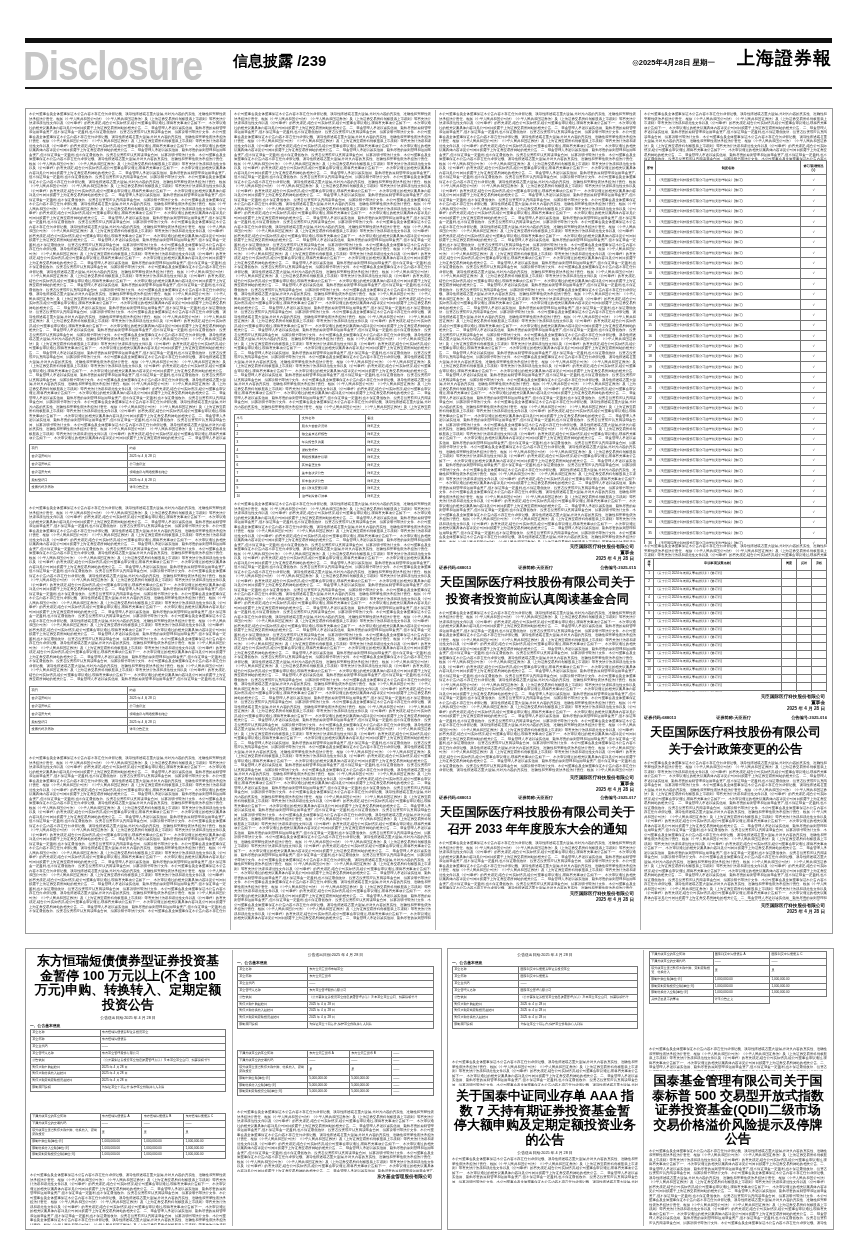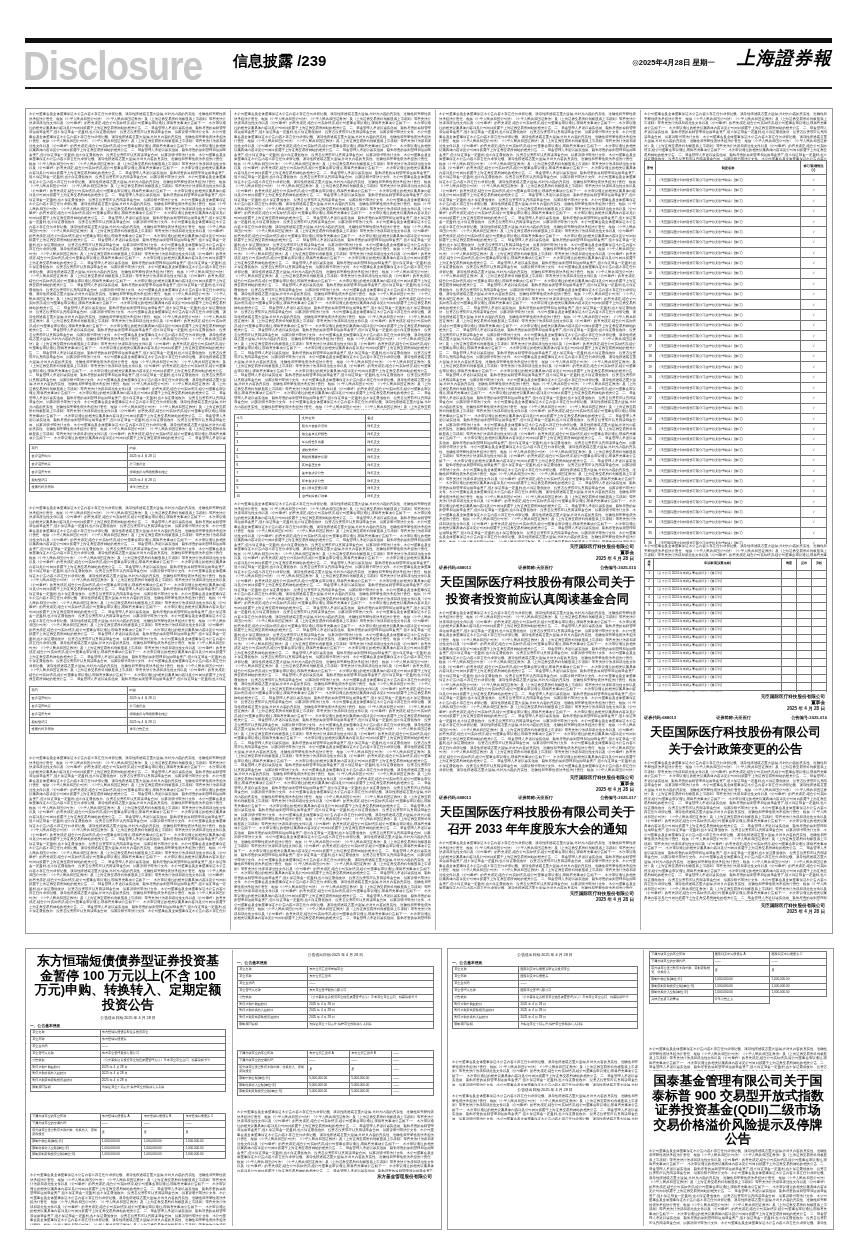--- a/index.html
+++ b/index.html
@@ -5,21 +5,21 @@
   html,body{margin:0;padding:0;background:#dcdcdc;}
   .page{position:relative;width:857px;height:1254px;background:#ffffff;overflow:hidden;
         font-family:"Liberation Sans","DejaVu Sans",sans-serif;color:#111;}
   .abs{position:absolute;}
   
   .topbar{position:absolute;left:25px;top:38px;width:807px;height:5px;background:#101010;}
   .wordmark{position:absolute;left:23px;top:44px;font-size:37px;font-weight:800;color:#c6c6c6;
             letter-spacing:-1px;transform:scaleY(1.08);transform-origin:top left;}
   .sectiontitle{position:absolute;left:233px;top:52px;font-size:15px;font-weight:bold;color:#000;}
   .dateline{position:absolute;right:142px;top:58px;font-size:7.5px;font-weight:bold;color:#000;}
-  .masthead{position:absolute;right:25px;top:46px;font-size:18px;font-weight:bold;font-style:italic;
+  .masthead{position:absolute;right:25px;top:46px;font-size:18px;font-weight:bold;
             font-family:"Liberation Serif","DejaVu Serif",serif;color:#000;letter-spacing:1px;text-align:right;}
   .headrule{position:absolute;left:25px;top:87px;width:807px;height:2px;background:#1a1a1a;}
   
   .mainbox{position:absolute;left:25px;top:108px;width:806px;height:824px;border:1px solid #9a9a9a;background:#fff;}
   .vline{position:absolute;top:110px;height:820px;width:1px;background:#b0b0b0;}
   .col{position:absolute;top:112px;height:816px;overflow:hidden;}
   
   .dense{font-size:3.4px;line-height:4.5px;color:#222;text-align:justify;word-break:break-all;overflow:hidden;}
   .gap{height:4px;}
   
@@ -825,20 +825,21 @@
               <td class="">2025 年 4 月 28 日</td>
             </tr>
             <tr>
               <td class="lab">限制原因说明</td>
               <td class="">为保证基金平稳运作,保护基金份额持有人利益</td>
             </tr>
           </tbody>
         </table>
     </div>
     <div class="dense" style="height:26px;margin-top:2px;">本公司董事会及全体董事保证本公告内容不存在任何虚假记载、误导性陈述或者重大遗漏,并对其内容的真实性、准确性和完整性依法承担法律责任。根据《中华人民共和国公司法》《中华人民共和国证券法》及《上海证券交易所科创板股票上市规则》等有关法律法规和规范性文件以及《公司章程》的有关规定,结合公司实际情况,经公司董事会审议通过,现将有关事项公告如下:一、本次审议通过的相关议案具体内容详见公司同日披露于上海证券交易所网站的相关公告。二、基金管理人承诺以诚实信用、勤勉尽责的原则管理和运用基金资产,但不保证基金一定盈利,也不保证最低收益。投资者投资前应认真阅读基金合同、招募说明书等法律文件。本公司董事会及全体董事保证本公告内容不存在任何虚假记载、误导性陈述或者重大遗漏,并对其内容的真实性、准确性和完整性依法承担法律责任。根据《中华人民共和国公司法》《中华人民共和国证券法》及《上海证券交易所科创板股票上市规则》等有关法律法规和规范性文件以及《公司章程》的有关规定,结合公司实际情况,经公司董事会审议通过,现将有关事项公告如下:一、本次审议通过的相关议案具体内容详见公司同日披露于上海证券交易所网站的相关公告。二、基金管理人承诺以诚实信用、勤勉尽责的原则管理和运用基金资产,但不保证基金一定盈利,也不保证最低收益。投资者投资前应认真阅读基金合同、招募说明书等法律文件。</div>
+    <div class="hl hl-md">关于国泰中证同业存单 AAA 指数 7 天持有期证券投资基金暂停大额申购及定期定额投资业务的公告</div>
     <div class="dateSent">公告送出日期:2025 年 4 月 28 日</div>
     <div class="dense" style="height:26px;">本公司董事会及全体董事保证本公告内容不存在任何虚假记载、误导性陈述或者重大遗漏,并对其内容的真实性、准确性和完整性依法承担法律责任。根据《中华人民共和国公司法》《中华人民共和国证券法》及《上海证券交易所科创板股票上市规则》等有关法律法规和规范性文件以及《公司章程》的有关规定,结合公司实际情况,经公司董事会审议通过,现将有关事项公告如下:一、本次审议通过的相关议案具体内容详见公司同日披露于上海证券交易所网站的相关公告。二、基金管理人承诺以诚实信用、勤勉尽责的原则管理和运用基金资产,但不保证基金一定盈利,也不保证最低收益。投资者投资前应认真阅读基金合同、招募说明书等法律文件。本公司董事会及全体董事保证本公告内容不存在任何虚假记载、误导性陈述或者重大遗漏,并对其内容的真实性、准确性和完整性依法承担法律责任。根据《中华人民共和国公司法》《中华人民共和国证券法》及《上海证券交易所科创板股票上市规则》等有关法律法规和规范性文件以及《公司章程》的有关规定,结合公司实际情况,经公司董事会审议通过,现将有关事项公告如下:一、本次审议通过的相关议案具体内容详见公司同日披露于上海证券交易所网站的相关公告。二、基金管理人承诺以诚实信用、勤勉尽责的原则管理和运用基金资产,但不保证基金一定盈利,也不保证最低收益。投资者投资前应认真阅读基金合同、招募说明书等法律文件。</div>
   </div>
 
   <div class="abs" style="left:649px;top:951px;width:178px;height:274px;overflow:hidden;">
     <div class="ft fwrap" style="height:94px;">
       <table>
           <tbody>
             <tr>
               <td class="lab">下属分级基金的基金简称</td>
@@ -871,21 +872,21 @@
               <td class="">1,000,000.00</td>
             </tr>
             <tr>
               <td class="lab">其他需要提示的事项</td>
               <td class="">详见公告正文</td>
             </tr>
           </tbody>
         </table>
     </div>
     <div class="dense" style="height:24px;margin-top:2px;">本公司董事会及全体董事保证本公告内容不存在任何虚假记载、误导性陈述或者重大遗漏,并对其内容的真实性、准确性和完整性依法承担法律责任。根据《中华人民共和国公司法》《中华人民共和国证券法》及《上海证券交易所科创板股票上市规则》等有关法律法规和规范性文件以及《公司章程》的有关规定,结合公司实际情况,经公司董事会审议通过,现将有关事项公告如下:一、本次审议通过的相关议案具体内容详见公司同日披露于上海证券交易所网站的相关公告。二、基金管理人承诺以诚实信用、勤勉尽责的原则管理和运用基金资产,但不保证基金一定盈利,也不保证最低收益。投资者投资前应认真阅读基金合同、招募说明书等法律文件。本公司董事会及全体董事保证本公告内容不存在任何虚假记载、误导性陈述或者重大遗漏,并对其内容的真实性、准确性和完整性依法承担法律责任。根据《中华人民共和国公司法》《中华人民共和国证券法》及《上海证券交易所科创板股票上市规则》等有关法律法规和规范性文件以及《公司章程》的有关规定,结合公司实际情况,经公司董事会审议通过,现将有关事项公告如下:一、本次审议通过的相关议案具体内容详见公司同日披露于上海证券交易所网站的相关公告。二、基金管理人承诺以诚实信用、勤勉尽责的原则管理和运用基金资产,但不保证基金一定盈利,也不保证最低收益。投资者投资前应认真阅读基金合同、招募说明书等法律文件。</div>
-    <div class="hl hl-md">国泰基金管理有限公司关于国泰标普 900 交易型开放式指数证券投资基金(QDII)二级市场交易价格溢价风险提示及停牌公告</div>
+    <div class="hl hl-md">国泰基金管理有限公司关于国泰标普 500 交易型开放式指数证券投资基金(QDII)二级市场交易价格溢价风险提示及停牌公告</div>
     <div class="dense" style="height:78px;">本公司董事会及全体董事保证本公告内容不存在任何虚假记载、误导性陈述或者重大遗漏,并对其内容的真实性、准确性和完整性依法承担法律责任。根据《中华人民共和国公司法》《中华人民共和国证券法》及《上海证券交易所科创板股票上市规则》等有关法律法规和规范性文件以及《公司章程》的有关规定,结合公司实际情况,经公司董事会审议通过,现将有关事项公告如下:一、本次审议通过的相关议案具体内容详见公司同日披露于上海证券交易所网站的相关公告。二、基金管理人承诺以诚实信用、勤勉尽责的原则管理和运用基金资产,但不保证基金一定盈利,也不保证最低收益。投资者投资前应认真阅读基金合同、招募说明书等法律文件。本公司董事会及全体董事保证本公告内容不存在任何虚假记载、误导性陈述或者重大遗漏,并对其内容的真实性、准确性和完整性依法承担法律责任。根据《中华人民共和国公司法》《中华人民共和国证券法》及《上海证券交易所科创板股票上市规则》等有关法律法规和规范性文件以及《公司章程》的有关规定,结合公司实际情况,经公司董事会审议通过,现将有关事项公告如下:一、本次审议通过的相关议案具体内容详见公司同日披露于上海证券交易所网站的相关公告。二、基金管理人承诺以诚实信用、勤勉尽责的原则管理和运用基金资产,但不保证基金一定盈利,也不保证最低收益。投资者投资前应认真阅读基金合同、招募说明书等法律文件。本公司董事会及全体董事保证本公告内容不存在任何虚假记载、误导性陈述或者重大遗漏,并对其内容的真实性、准确性和完整性依法承担法律责任。根据《中华人民共和国公司法》《中华人民共和国证券法》及《上海证券交易所科创板股票上市规则》等有关法律法规和规范性文件以及《公司章程》的有关规定,结合公司实际情况,经公司董事会审议通过,现将有关事项公告如下:一、本次审议通过的相关议案具体内容详见公司同日披露于上海证券交易所网站的相关公告。二、基金管理人承诺以诚实信用、勤勉尽责的原则管理和运用基金资产,但不保证基金一定盈利,也不保证最低收益。投资者投资前应认真阅读基金合同、招募说明书等法律文件。本公司董事会及全体董事保证本公告内容不存在任何虚假记载、误导性陈述或者重大遗漏,并对其内容的真实性、准确性和完整性依法承担法律责任。根据《中华人民共和国公司法》《中华人民共和国证券法》及《上海证券交易所科创板股票上市规则》等有关法律法规和规范性文件以及《公司章程》的有关规定,结合公司实际情况,经公司董事会审议通过,现将有关事项公告如下:一、本次审议通过的相关议案具体内容详见公司同日披露于上海证券交易所网站的相关公告。二、基金管理人承诺以诚实信用、勤勉尽责的原则管理和运用基金资产,但不保证基金一定盈利,也不保证最低收益。投资者投资前应认真阅读基金合同、招募说明书等法律文件。本公司董事会及全体董事保证本公告内容不存在任何虚假记载、误导性陈述或者重大遗漏,并对其内容的真实性、准确性和完整性依法承担法律责任。根据《中华人民共和国公司法》《中华人民共和国证券法》及《上海证券交易所科创板股票上市规则》等有关法律法规和规范性文件以及《公司章程》的有关规定,结合公司实际情况,经公司董事会审议通过,现将有关事项公告如下:一、本次审议通过的相关议案具体内容详见公司同日披露于上海证券交易所网站的相关公告。二、基金管理人承诺以诚实信用、勤勉尽责的原则管理和运用基金资产,但不保证基金一定盈利,也不保证最低收益。投资者投资前应认真阅读基金合同、招募说明书等法律文件。</div>
     <div class="sig">
       <div>国泰基金管理有限公司</div>
       <div>2025 年 4 月 28 日</div>
     </div>
   </div>
 
 </div>
 
 </body></html>

